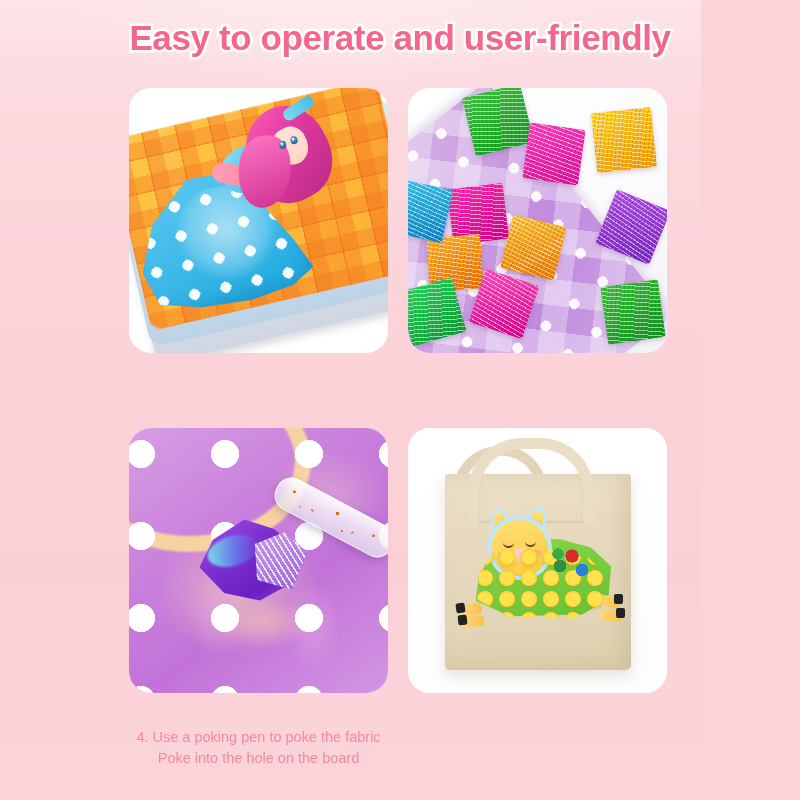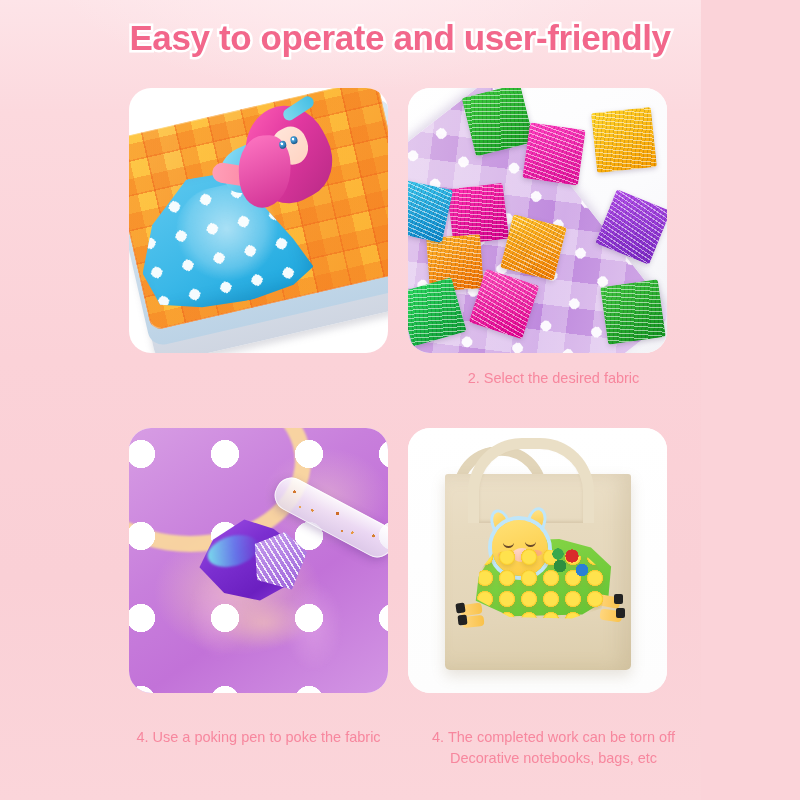--- a/index.html
+++ b/index.html
@@ -378,24 +378,18 @@
     <div class="llama-head"></div>
     <div class="eyeL"></div>
     <div class="eyeR"></div>
     <div class="cheek cheek-l"></div>
     <div class="cheek cheek-r"></div>
     <div class="snout"></div>
     <div class="wool"></div>
     <div class="flower"></div>
   </div>
 
-  <div class="cap c2" style="color: rgb(247, 135, 158);">
-    <div>2. Select the desired fabric</div>
-  </div>
   <div class="cap c3" style="color: rgb(247, 135, 158);">
     <div>4. Use a poking pen to poke the fabric</div>
-  </div>
-  <div class="cap c4" style="color: rgb(247, 135, 158);">
-    <div>4. The completed work can be torn off</div>
-    <div>Decorative notebooks, bags, etc</div>
+    <div>Poke into the hole on the board</div>
   </div>
 
 </div>
 
 </body></html>

